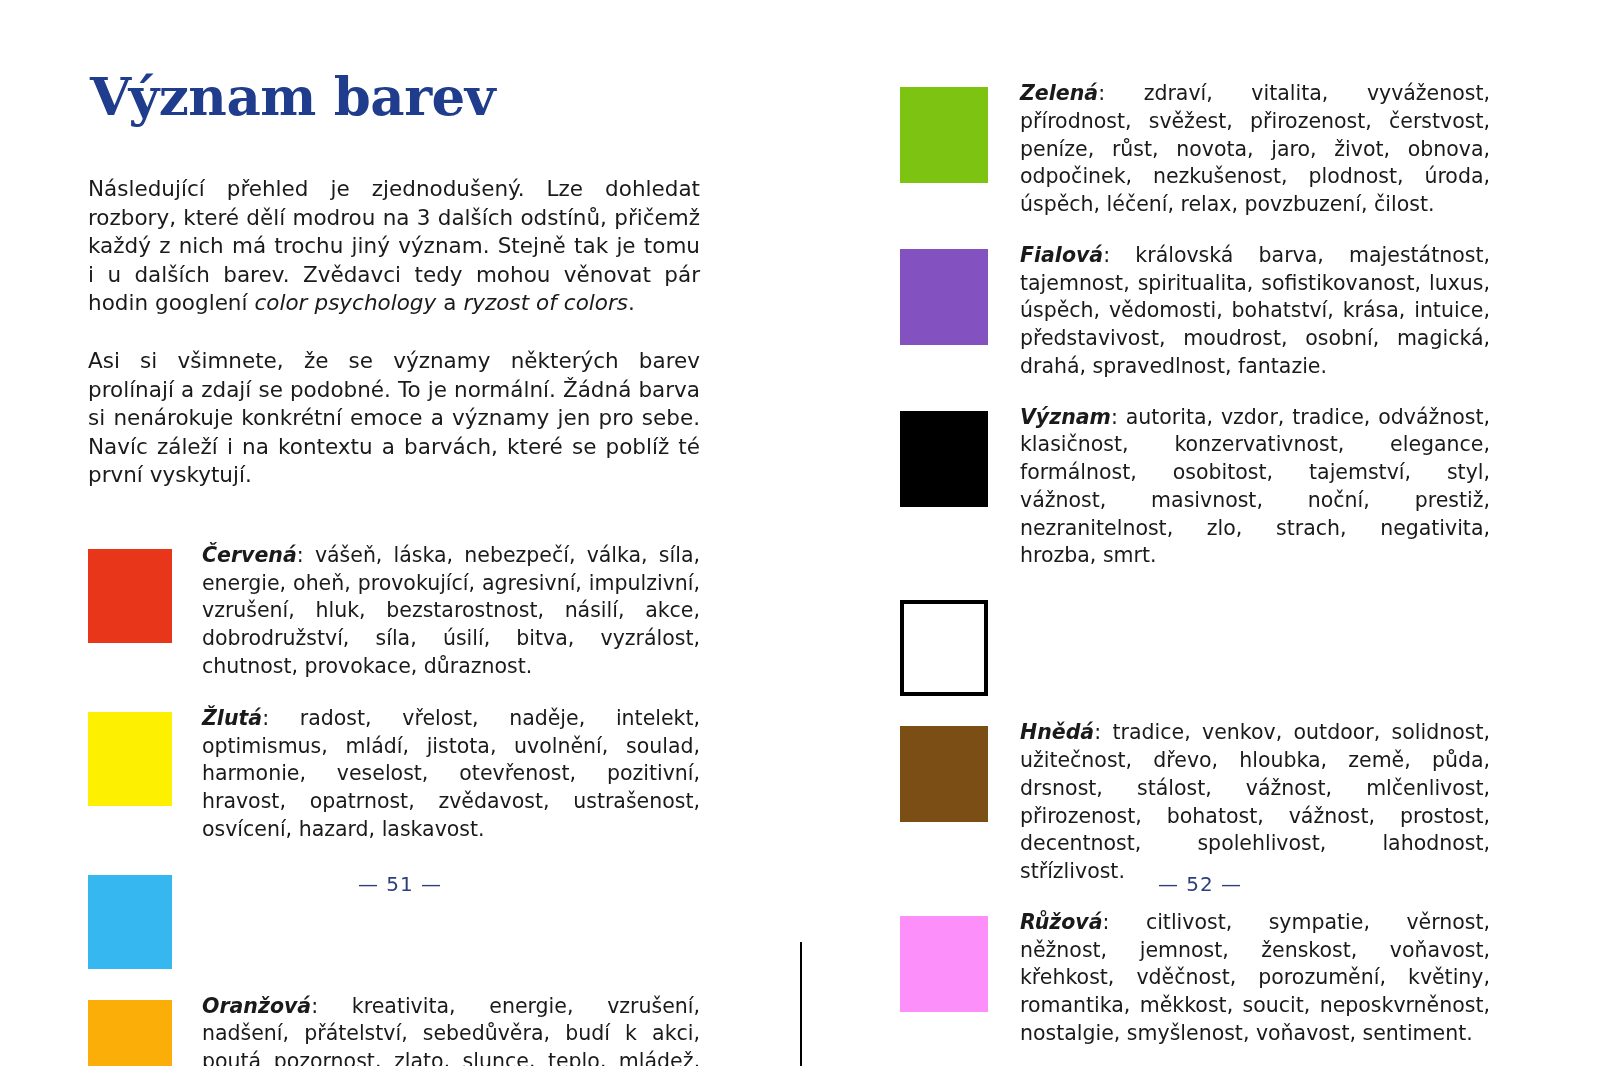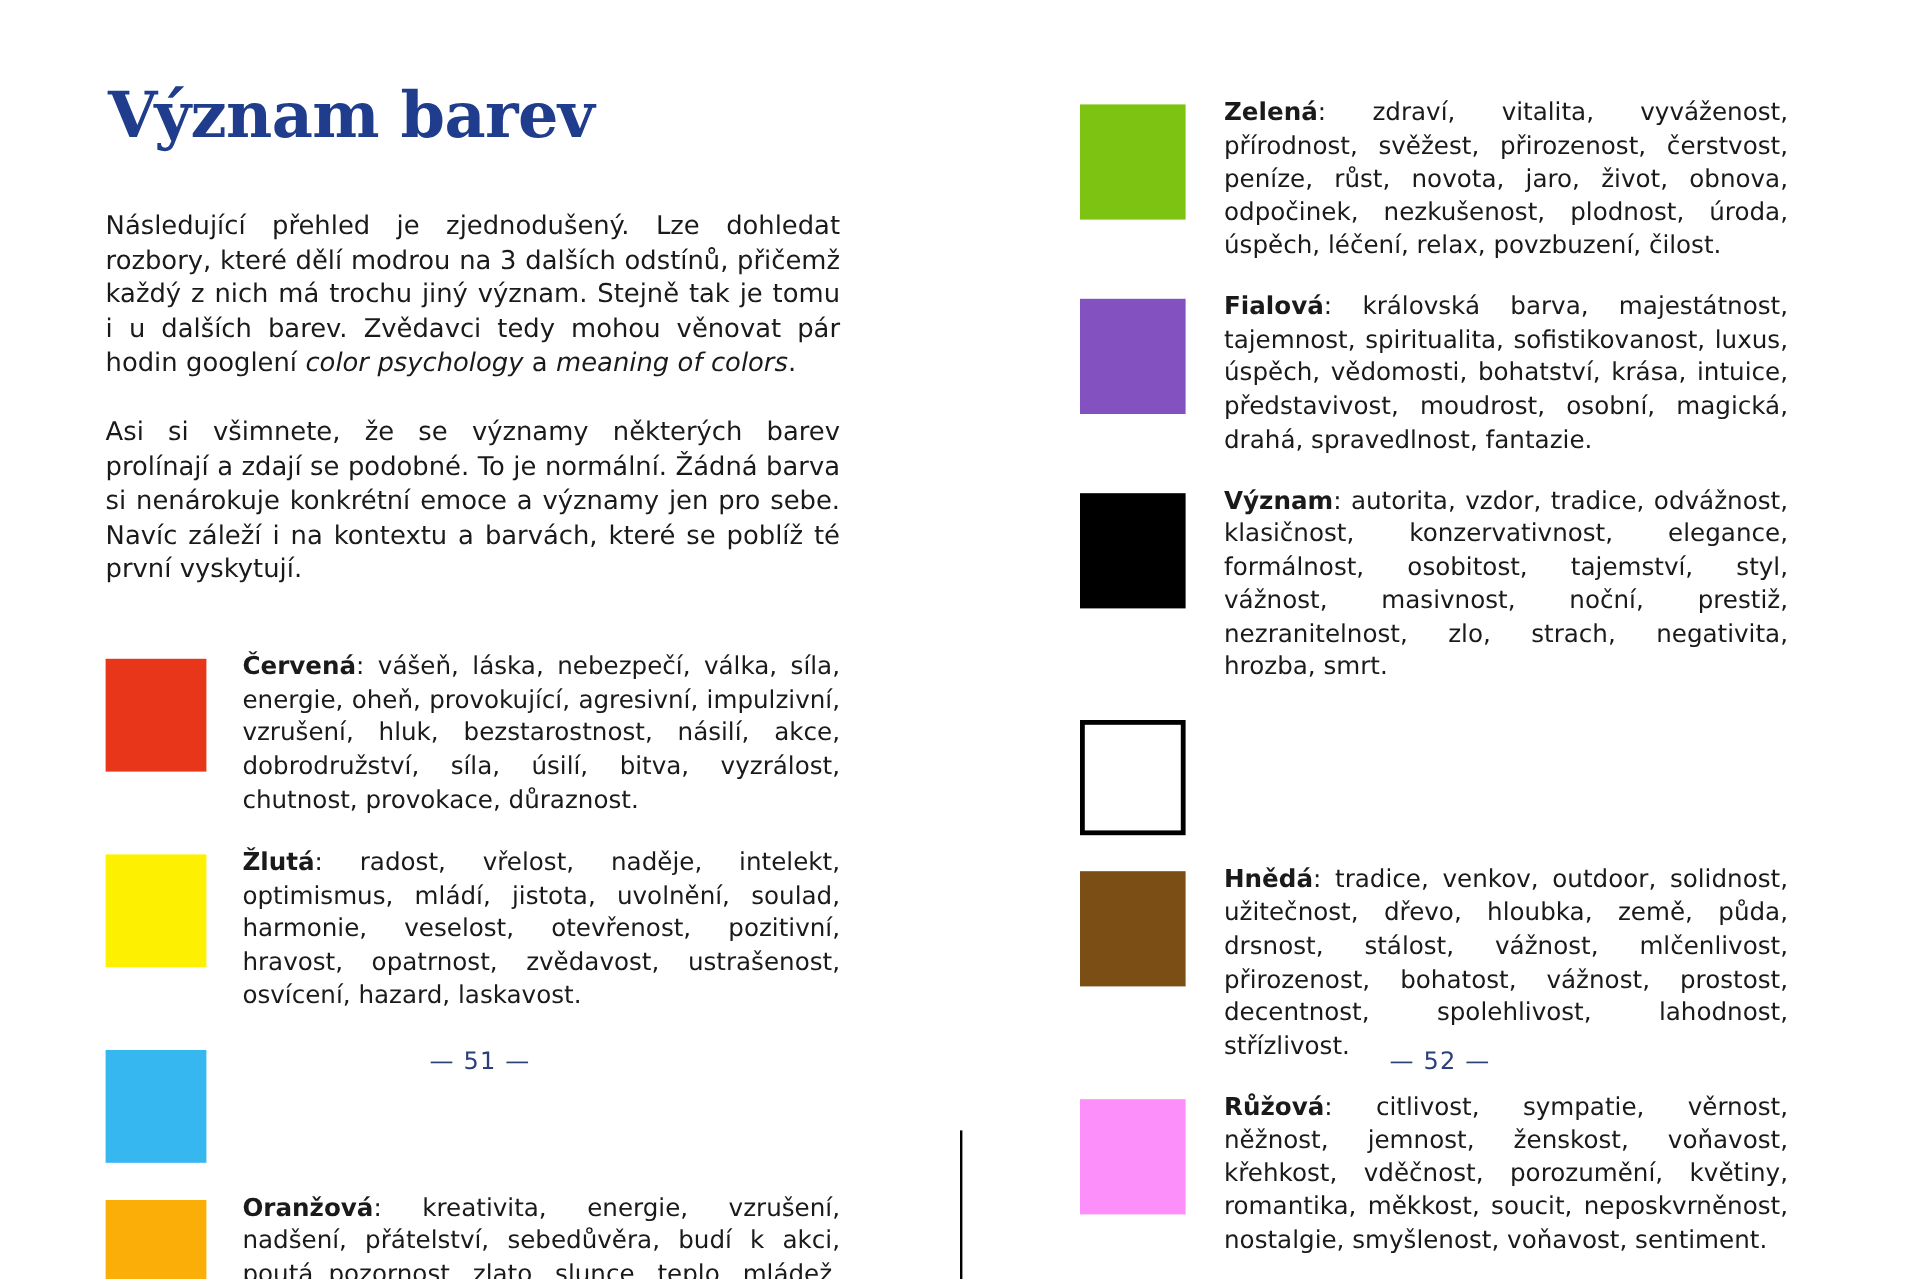--- a/index.html
+++ b/index.html
@@ -76,21 +76,21 @@
   }
 
   .entry-text {
     flex: 1 1 auto;
     font-size: 20.5px;
     line-height: 1.355;
     color: #1a1a1a;
     text-align: justify;
     text-justify: inter-word;
   }
-  .entry-text b { font-weight: bold; }
+  .entry-text b { font-weight: bold; font-style: italic; }
 
   .page-right .entry { margin-bottom: 23px; }
   .page-right .swatch { width: 88px; height: 96px; margin-right: 32px; }
   .page-right .entry-text { font-size: 20.5px; line-height: 1.355; }
 
   .folio {
     position: absolute;
     left: 0; right: 0;
     bottom: 46px;
     text-align: center;
@@ -104,21 +104,21 @@
 
 <div class="spread">
 
   <div class="gutter"></div>
 
   <div class="page page-left">
     <div class="page-inner">
       <h1 class="title">Význam barev</h1>
 
       <div id="intro-paragraphs">
-          <p class="intro"><span>Následující přehled je zjednodušený. Lze dohledat rozbory, které dělí modrou na 3 dalších odstínů, přičemž každý z nich má trochu jiný význam. Stejně tak je tomu i u dalších barev. Zvědavci tedy mohou věnovat pár hodin googlení </span><em>color psychology</em><span> a </span><em>meaning of colors</em><span>.</span></p>
+          <p class="intro"><span>Následující přehled je zjednodušený. Lze dohledat rozbory, které dělí modrou na 3 dalších odstínů, přičemž každý z nich má trochu jiný význam. Stejně tak je tomu i u dalších barev. Zvědavci tedy mohou věnovat pár hodin googlení </span><em>color psychology</em><span> a </span><em>ryzost of colors</em><span>.</span></p>
           <p class="intro"><span>Asi si všimnete, že se významy některých barev prolínají a zdají se podobné. To je normální. Žádná barva si nenárokuje konkrétní emoce a významy jen pro sebe. Navíc záleží i na kontextu a barvách, které se poblíž té první vyskytují.</span></p>
         </div>
 
       <div class="entries-left" id="left-entries">
           <div class="entry">
             <div class="swatch" style="background: rgb(232, 54, 26);"></div>
             <div class="entry-text"><b>Červená</b><span>: </span><span>vášeň, láska, nebezpečí, válka, síla, energie, oheň, provokující, agresivní, impulzivní, vzrušení, hluk, bezstarostnost, násilí, akce, dobrodružství, síla, úsilí, bitva, vyzrálost, chutnost, provokace, důraznost.</span></div>
           </div>
           <div class="entry">
             <div class="swatch" style="background: rgb(253, 240, 0);"></div>

